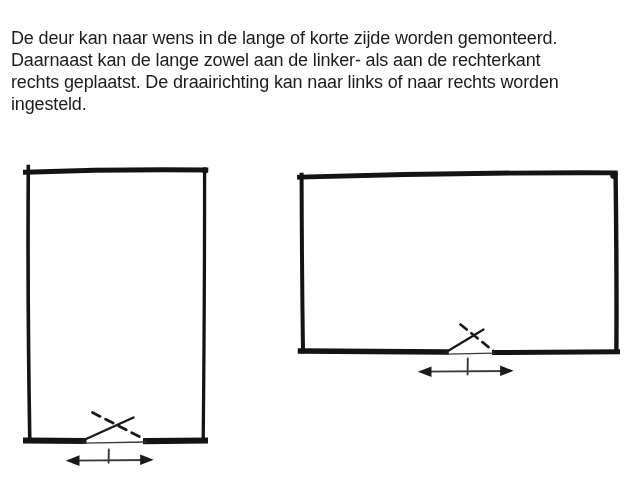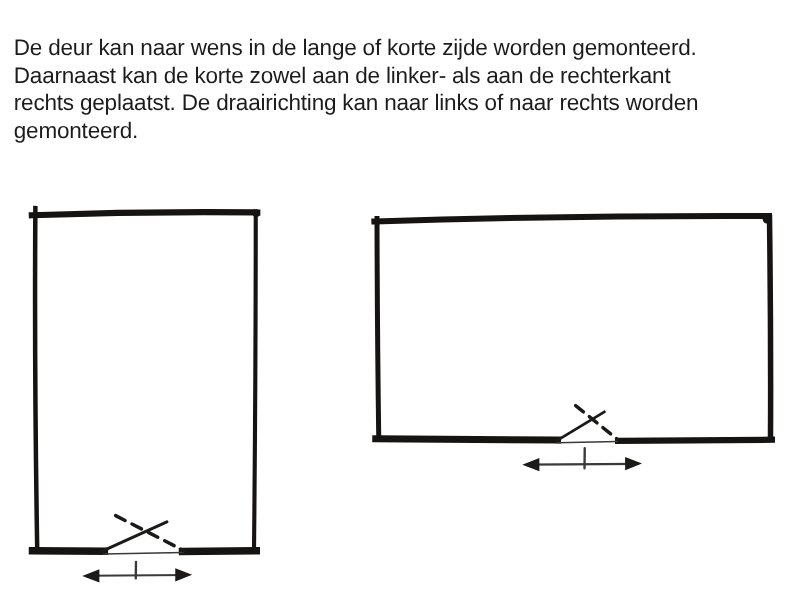--- a/index.html
+++ b/index.html
@@ -58,23 +58,23 @@
     stroke: none;
   }
 </style>
 </head>
 <body>
 
 <div class="page">
 
   <div class="intro">
     <div class="line">De deur kan naar wens in de lange of korte zijde worden gemonteerd.</div>
-    <div class="line">Daarnaast kan de korte zowel aan de linker- als aan de rechterkant</div>
+    <div class="line">Daarnaast kan de lange zowel aan de linker- als aan de rechterkant</div>
     <div class="line">rechts geplaatst. De draairichting kan naar links of naar rechts worden</div>
-    <div class="line">gemonteerd.</div>
+    <div class="line">ingesteld.</div>
   </div>
 
   <svg class="diagram-canvas" viewBox="0 0 640 480" xmlns="http://www.w3.org/2000/svg">
 
     <g>
 
       <path class="wall" d="M25.5 172.2 Q116 169.0 205.8 170.0" stroke-width="5"></path>
       <path class="wall" d="M28.3 166.5 Q27.4 300 29.8 441" stroke-width="3.6"></path>
       <path class="wall" d="M204.6 169.2 Q204.6 300 203.2 441.3" stroke-width="3.3"></path>
       <path class="wall" d="M26 440.6 L83.5 440.9" stroke-width="6"></path>

